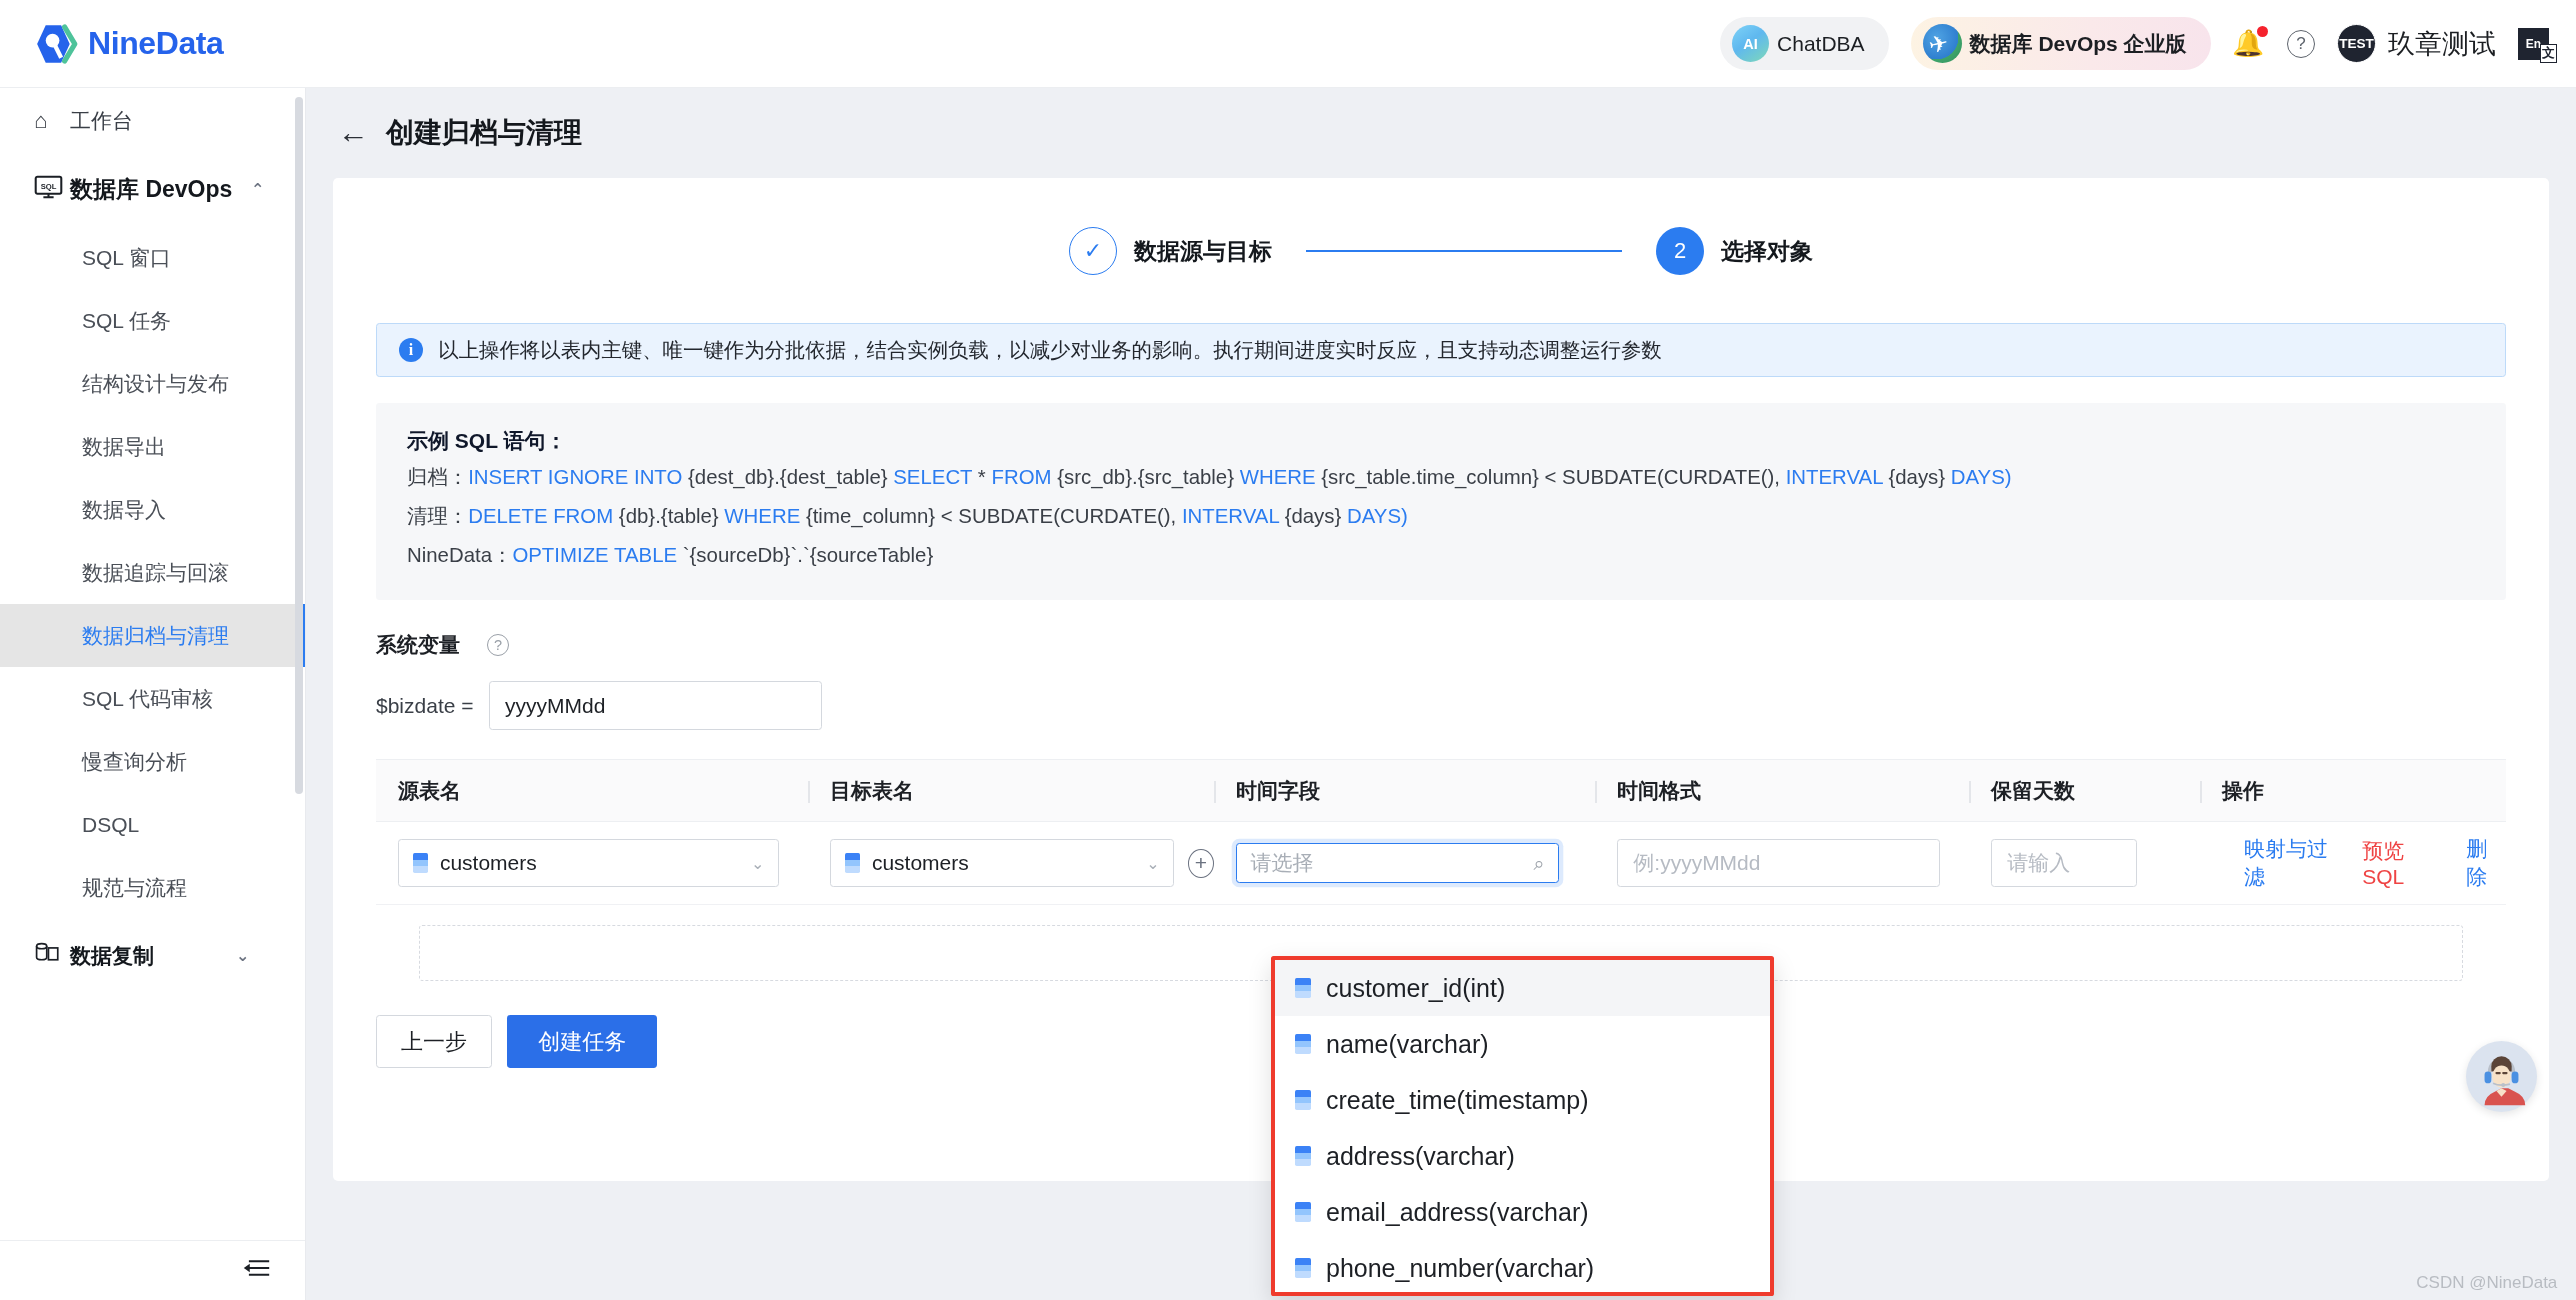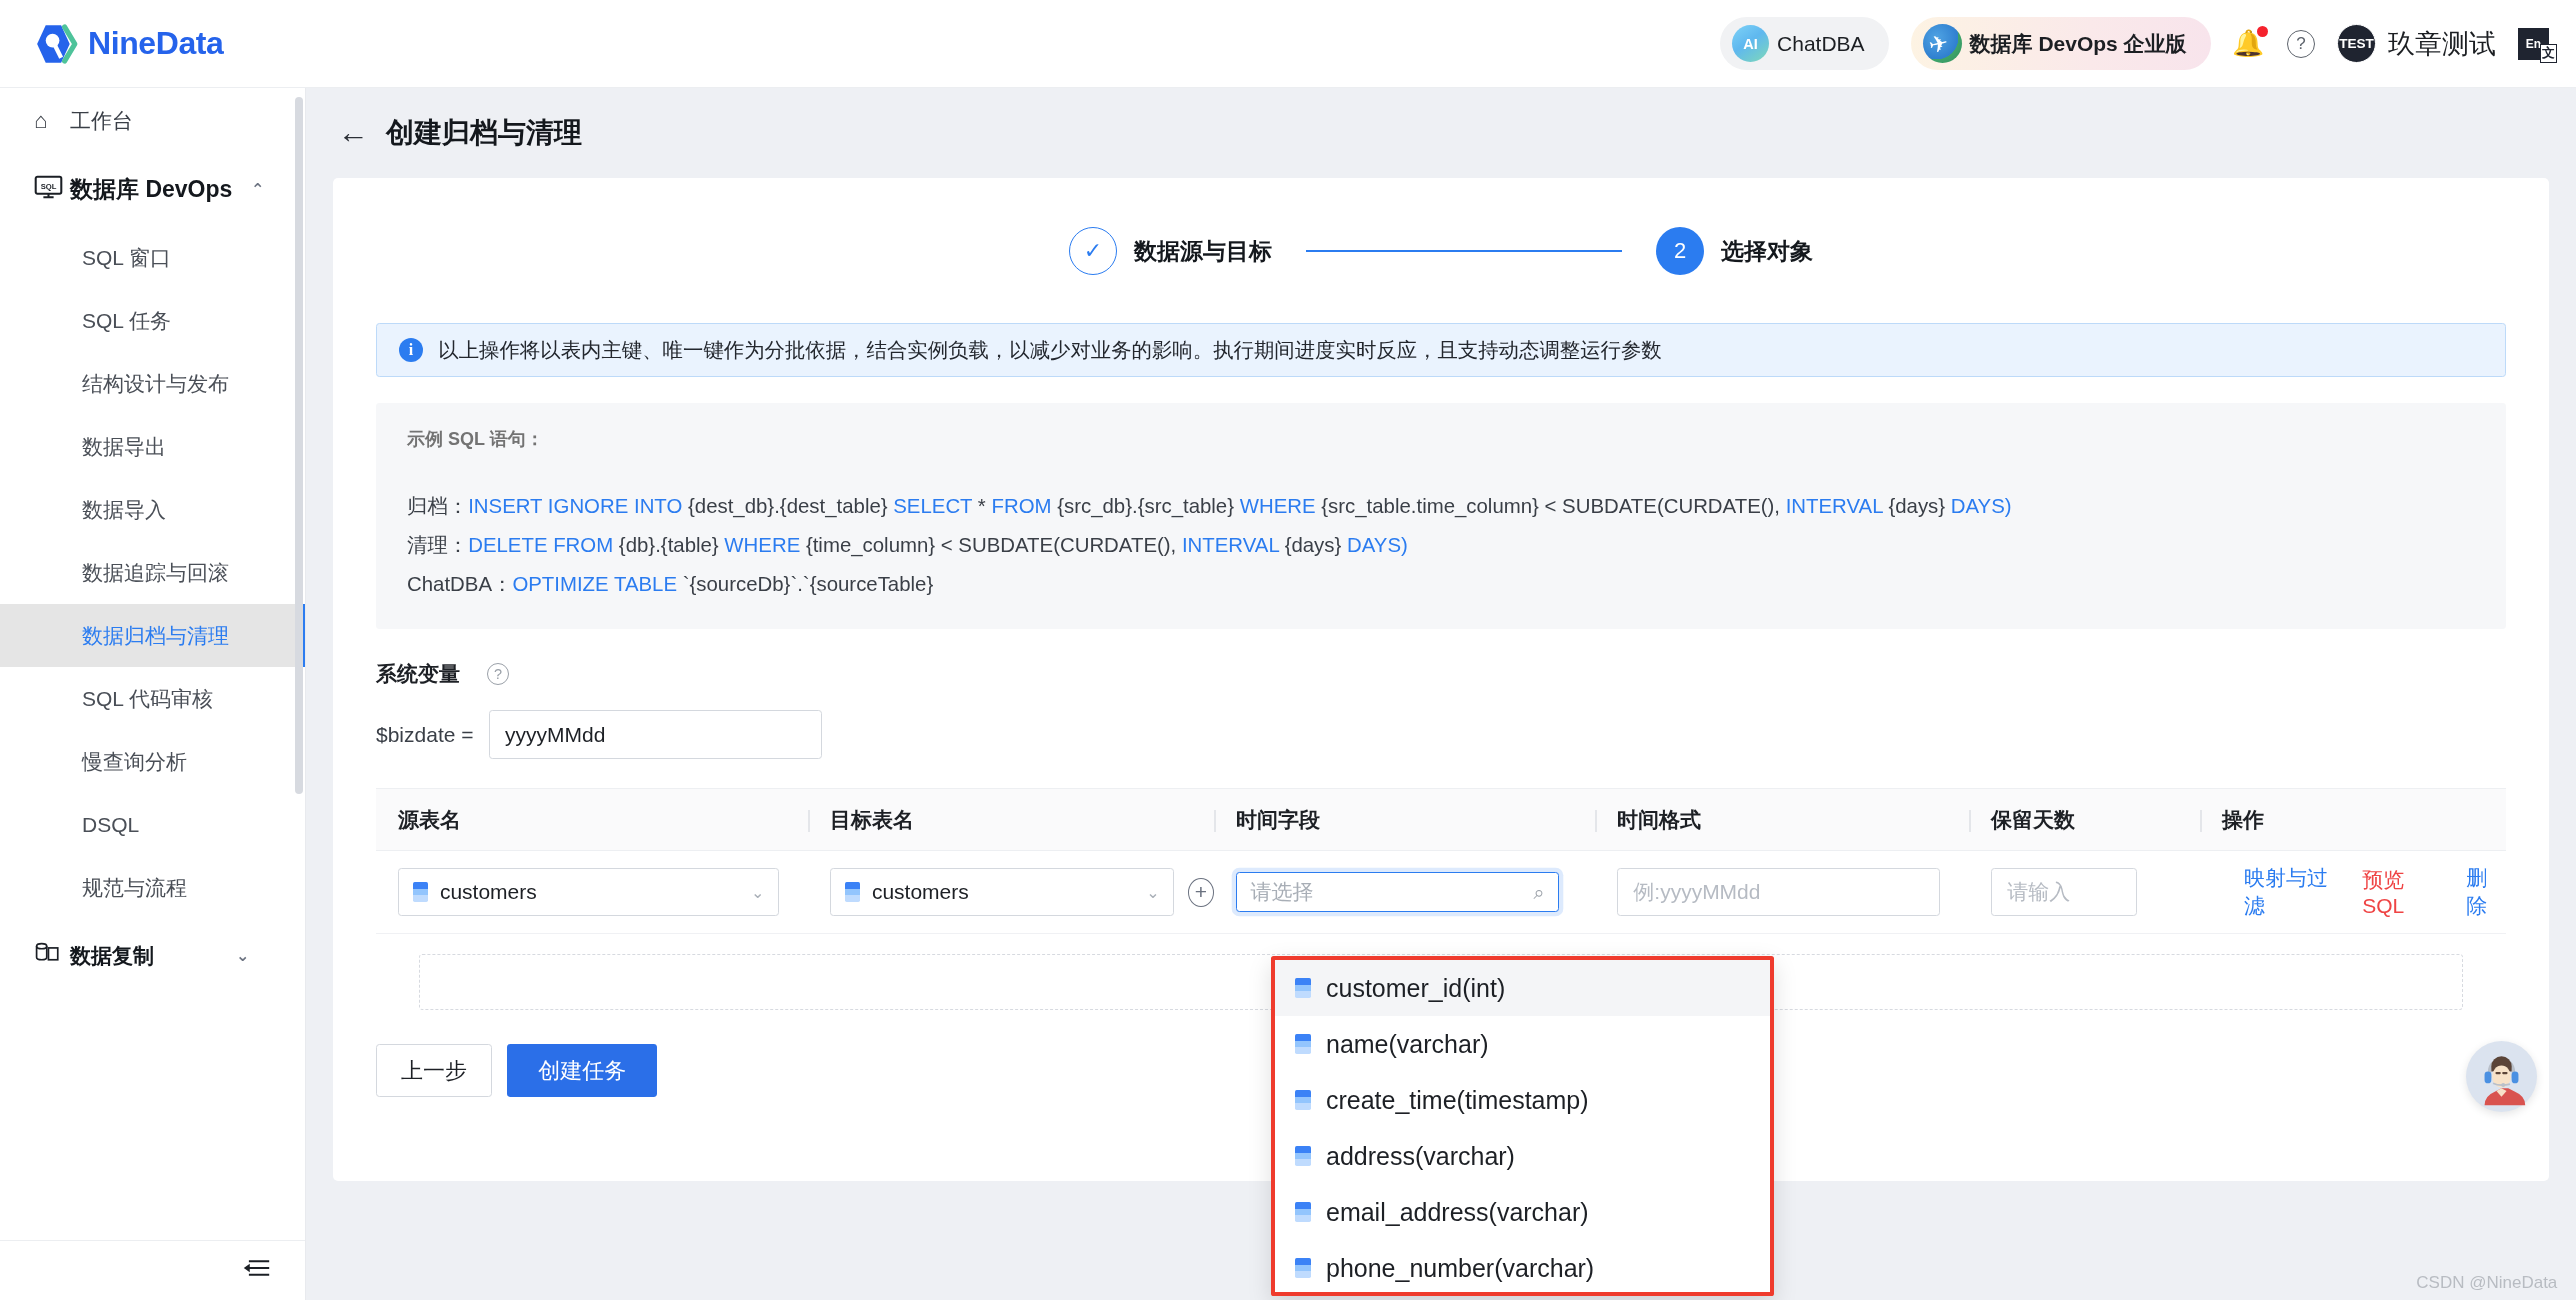--- a/index.html
+++ b/index.html
@@ -148,21 +148,21 @@
     font-size:16px; display:flex; align-items:center; justify-content:center;
     flex:none; font-weight:700; font-family:"Liberation Serif", serif;
   }
   .banner-txt { font-size:20.4px; color:#23272e; }
 
   
   .sqlbox {
     margin: 25.5px 43px 0 43px; background:#f6f7f9; border-radius:3.4px;
     padding: 24px 31px 25.5px 31px;
   }
-  .sql-title { font-size:18px; font-weight:700; color:#737373; margin-bottom:36px; }
+  .sql-title { font-size:21px; font-weight:700; color:#0f172a; margin-bottom:3px; }
   .sql-line { font-size:20.4px; color:#3a3f47; line-height:39px; white-space:nowrap; }
   .kw { color:#2b7cf0; }
   .lbl { color:#3a3f47; }
 
   
   .sysvar-row { margin: 31px 0 0 43px; display:flex; align-items:center; gap:27px; }
   .sysvar-title { font-size:21px; font-weight:700; color:#1d2025; }
   .q-ic {
     width:22px; height:22px; border-radius:50%; border:1.4px solid #9aa0a8;
     font-size:14.5px; color:#9aa0a8; display:flex; align-items:center;
@@ -432,21 +432,21 @@
 
     <div class="sqlbox">
       <div class="sql-title">示例 SQL 语句：</div>
       <div class="sql-line">
         <span class="lbl">归档：</span><span id="sql-archive-parts"><span class="kw">INSERT IGNORE INTO</span><span class="lbl"> {dest_db}.{dest_table} </span><span class="kw">SELECT</span><span class="lbl"> * </span><span class="kw">FROM</span><span class="lbl"> {src_db}.{src_table} </span><span class="kw">WHERE</span><span class="lbl"> {src_table.time_column} &lt; SUBDATE(CURDATE(), </span><span class="kw">INTERVAL</span><span class="lbl"> {days} </span><span class="kw">DAYS)</span></span>
       </div>
       <div class="sql-line">
         <span class="lbl">清理：</span><span id="sql-clean-parts"><span class="kw">DELETE FROM</span><span class="lbl"> {db}.{table} </span><span class="kw">WHERE</span><span class="lbl"> {time_column} &lt; SUBDATE(CURDATE(), </span><span class="kw">INTERVAL</span><span class="lbl"> {days} </span><span class="kw">DAYS)</span></span>
       </div>
       <div class="sql-line">
-        <span class="lbl">ChatDBA：</span><span id="sql-optimize-parts"><span class="kw">OPTIMIZE TABLE</span><span class="lbl"> `{sourceDb}`.`{sourceTable}</span></span>
+        <span class="lbl">NineData：</span><span id="sql-optimize-parts"><span class="kw">OPTIMIZE TABLE</span><span class="lbl"> `{sourceDb}`.`{sourceTable}</span></span>
       </div>
     </div>
 
     <div class="sysvar-row">
       <span class="sysvar-title">系统变量</span>
       <span class="q-ic">?</span>
     </div>
     <div class="bizdate-row">
       <span class="bizdate-lbl">$bizdate =</span>
       <input class="bizdate-input" value="yyyyMMdd" style="">

